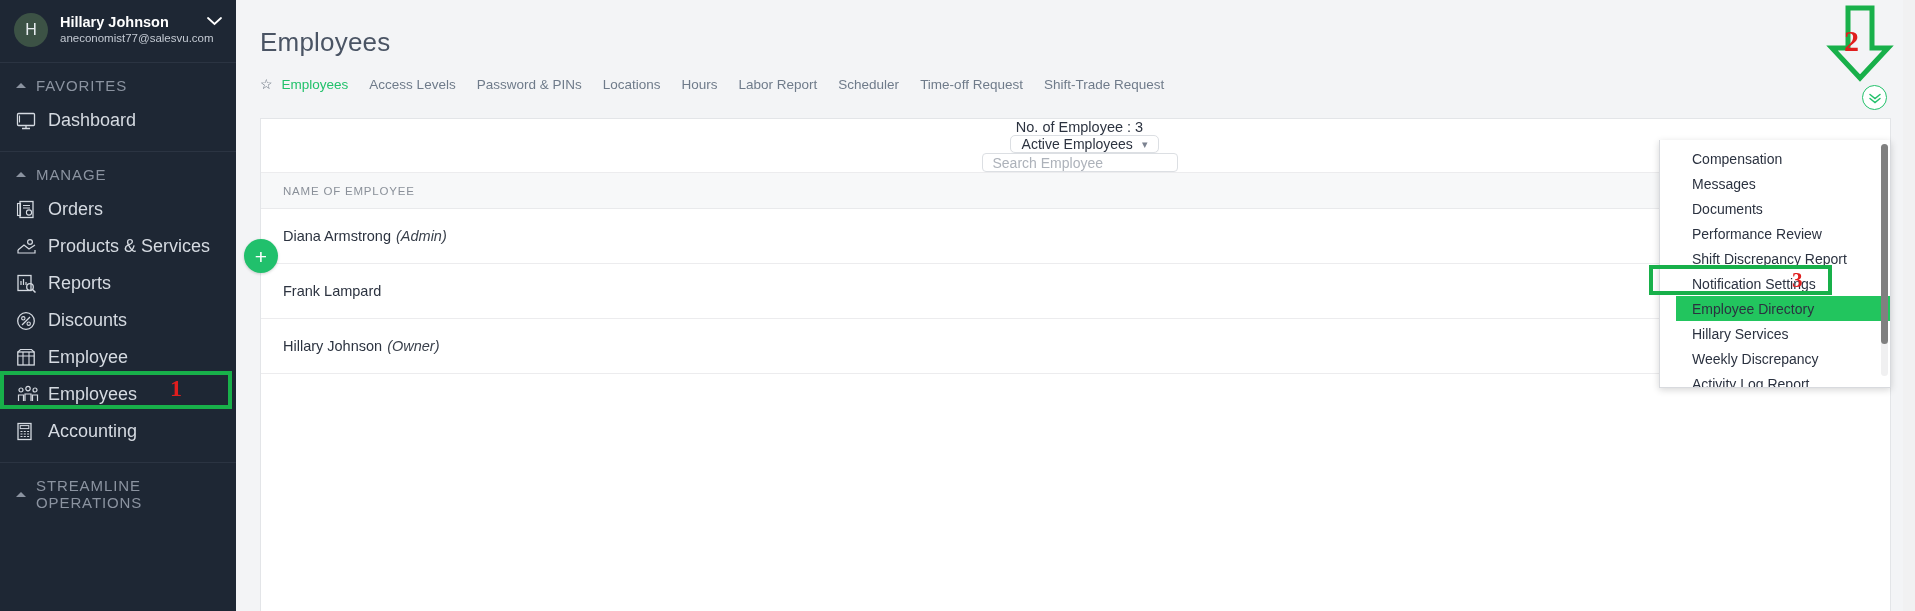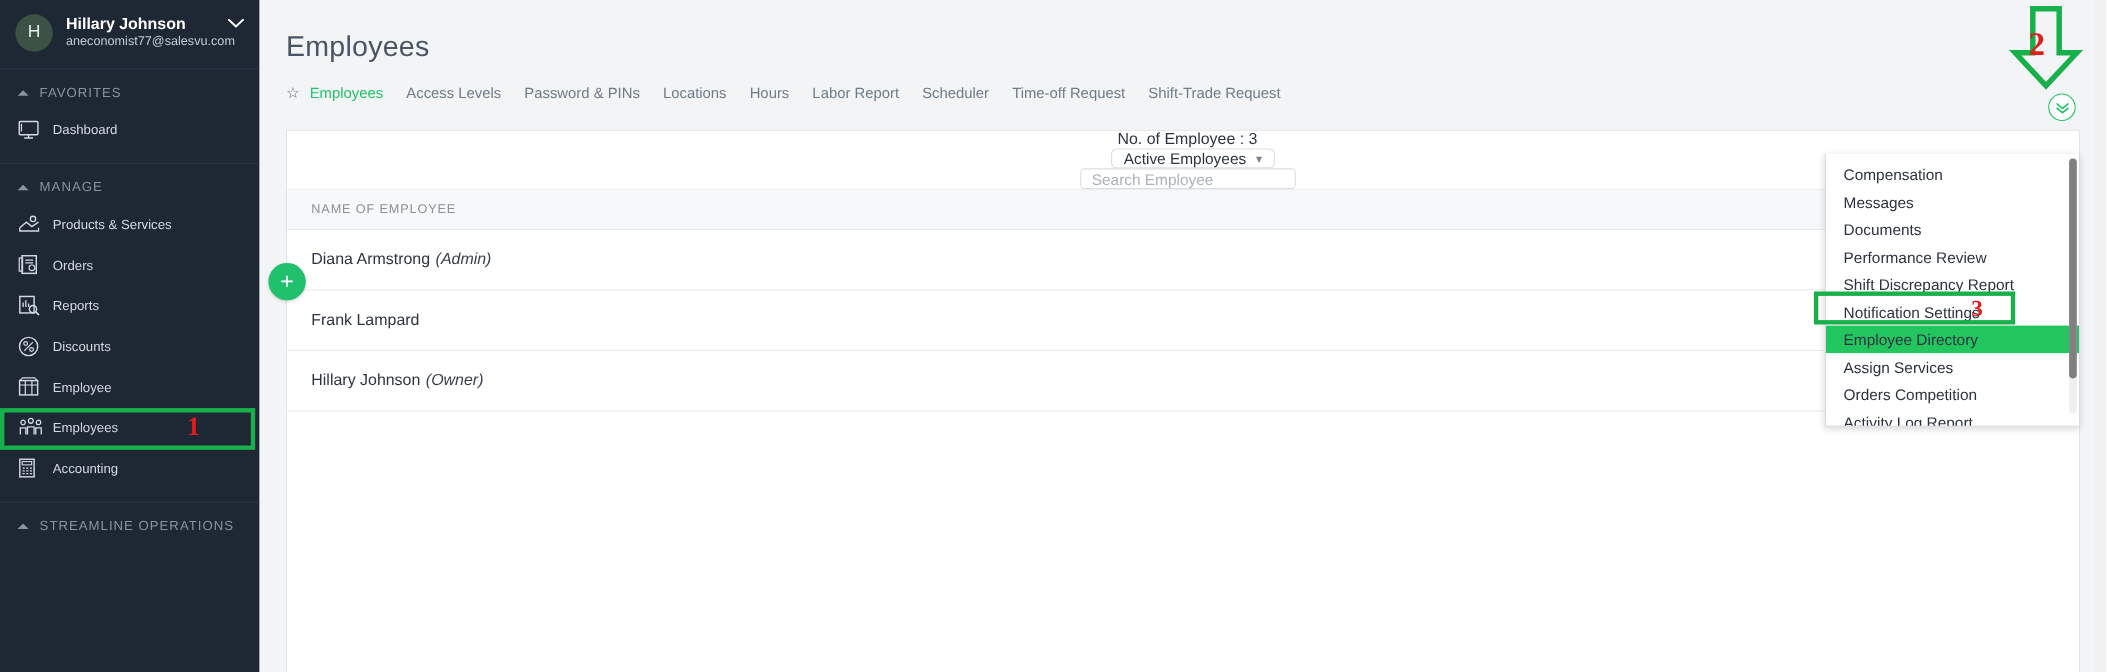--- a/index.html
+++ b/index.html
@@ -35,32 +35,32 @@
   .user-name { font-size: 14.5px; font-weight: bold; color: #ffffff; line-height: 1.25; }
   .user-email { font-size: 11.5px; color: #c4cad3; line-height: 1.35; }
   .user-caret {
     color: #ffffff; font-size: 13px; margin-left: 4px; align-self: flex-start;
     margin-top: 2px;
   }
 
   .section-head {
     display: flex; align-items: center;
     padding: 14px 0 8px 16px;
-    font-size: 12px; letter-spacing: .9px;
+    font-size: 15px; letter-spacing: .9px;
     color: #8b93a0; text-transform: uppercase;
   }
   .section-head .tri {
     width: 0; height: 0; margin-right: 10px;
     border-left: 5px solid transparent; border-right: 5px solid transparent;
     border-bottom: 5px solid #8b93a0;
   }
   .nav-item {
     display: flex; align-items: center;
     height: 37px; padding-left: 16px;
-    font-size: 12px; color: #d5dae1;
+    font-size: 18px; color: #d5dae1;
     position: relative;
   }
   .nav-item .ico { width: 26px; flex: 0 0 26px; display: flex; align-items: center; }
   .nav-item .ico svg { display: block; }
   .nav-item .lbl { margin-left: 6px; }
   .group-divider { height: 1px; background: #2b3442; margin-top: 12px; }
 
   
   .hl-box {
     position: absolute; border: 4px solid #18b04a; pointer-events: none;
@@ -160,21 +160,21 @@
 
   
   .dropdown {
     position: absolute; right: 24px; top: 140px;
     width: 232px;
     background: #ffffff;
     border: 1px solid #d8dade;
     border-top: none;
     box-shadow: 0 2px 7px rgba(0,0,0,.16);
     z-index: 20;
-    padding: 6px 0 0 0;
+    padding: 6px 0 0 16px;
     height: 248px; overflow: hidden;
   }
   .dd-item {
     height: 25px; display: flex; align-items: center;
     padding-left: 16px; font-size: 14px; color: #2b3240;
     white-space: nowrap;
   }
   .dd-item.sel { background: #22c55e; }
   .dd-scroll {
     position: absolute; right: 2px; top: 4px;
@@ -245,39 +245,39 @@
 
     <div class="group-divider"></div>
 
     <div class="section-head">
       <span class="tri"></span>
       <span>MANAGE</span>
     </div>
 
     <div class="nav-item">
       <span class="ico">
-        <svg width="22" height="18" viewBox="0 0 22 18">
-            <circle cx="14" cy="4" r="2.4" fill="none" stroke="#d5dae1" stroke-width="1.2"></circle>
-            <path d="M2 12l6-5 5 4 6-4" fill="none" stroke="#d5dae1" stroke-width="1.3"></path>
-            <path d="M2 12v3h17v-3" fill="none" stroke="#d5dae1" stroke-width="1.2"></path>
-          </svg>
-      </span>
-      <span class="lbl">Products &amp; Services</span>
-    </div>
-
-    <div class="nav-item">
-      <span class="ico">
         <svg width="20" height="19" viewBox="0 0 20 19">
             <rect x="4" y="1.5" width="13" height="16" fill="none" stroke="#d5dae1" stroke-width="1.3"></rect>
             <rect x="1.5" y="3.5" width="3" height="12" fill="none" stroke="#d5dae1" stroke-width="1.1"></rect>
             <path d="M7 5.5h7M7 8h7" stroke="#d5dae1" stroke-width="1.1"></path>
             <circle cx="13" cy="12.5" r="2.6" fill="none" stroke="#d5dae1" stroke-width="1.1"></circle>
           </svg>
       </span>
       <span class="lbl">Orders</span>
+    </div>
+
+    <div class="nav-item">
+      <span class="ico">
+        <svg width="22" height="18" viewBox="0 0 22 18">
+            <circle cx="14" cy="4" r="2.4" fill="none" stroke="#d5dae1" stroke-width="1.2"></circle>
+            <path d="M2 12l6-5 5 4 6-4" fill="none" stroke="#d5dae1" stroke-width="1.3"></path>
+            <path d="M2 12v3h17v-3" fill="none" stroke="#d5dae1" stroke-width="1.2"></path>
+          </svg>
+      </span>
+      <span class="lbl">Products &amp; Services</span>
     </div>
 
     <div class="nav-item">
       <span class="ico">
         <svg width="21" height="19" viewBox="0 0 21 19">
             <rect x="2" y="1.5" width="13" height="15" fill="none" stroke="#d5dae1" stroke-width="1.3"></rect>
             <path d="M5 11V7M7.5 11V5M10 11V8" stroke="#d5dae1" stroke-width="1.2"></path>
             <circle cx="14" cy="13" r="3.3" fill="none" stroke="#d5dae1" stroke-width="1.3"></circle>
             <path d="M16.5 15.5l3 3" stroke="#d5dae1" stroke-width="1.5"></path>
           </svg>
@@ -406,22 +406,22 @@
     </section>
 
     <div class="dropdown">
       <div class="dd-item">Compensation</div>
       <div class="dd-item">Messages</div>
       <div class="dd-item">Documents</div>
       <div class="dd-item">Performance Review</div>
       <div class="dd-item">Shift Discrepancy Report</div>
       <div class="dd-item">Notification Settings</div>
       <div class="dd-item sel">Employee Directory</div>
-      <div class="dd-item">Assign Services</div>
-      <div class="dd-item">Orders Competition</div>
+      <div class="dd-item">Hillary Services</div>
+      <div class="dd-item">Weekly Discrepancy</div>
       <div class="dd-item">Activity Log Report</div>
 
       <div class="dd-scroll"></div>
       <div class="dd-thumb"></div>
     </div>
 
     <div class="page-scroll"></div>
   </main>
 
   <div class="arrow2">

